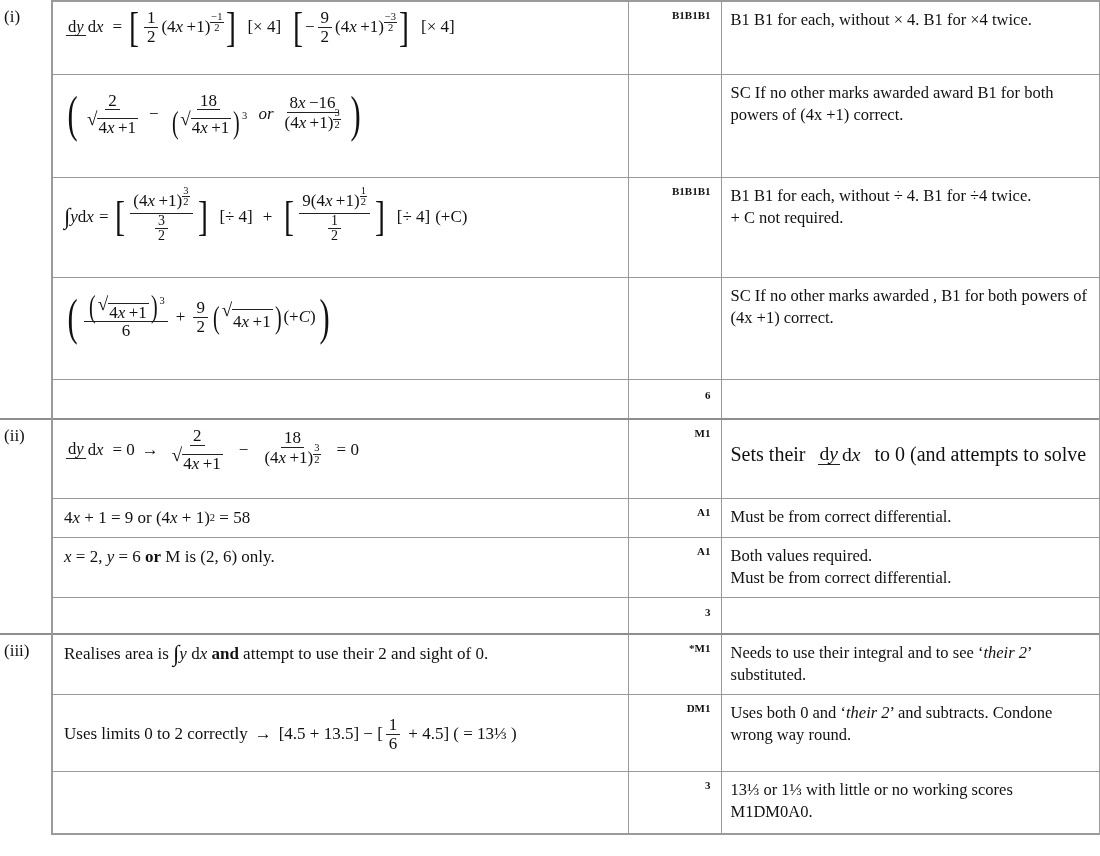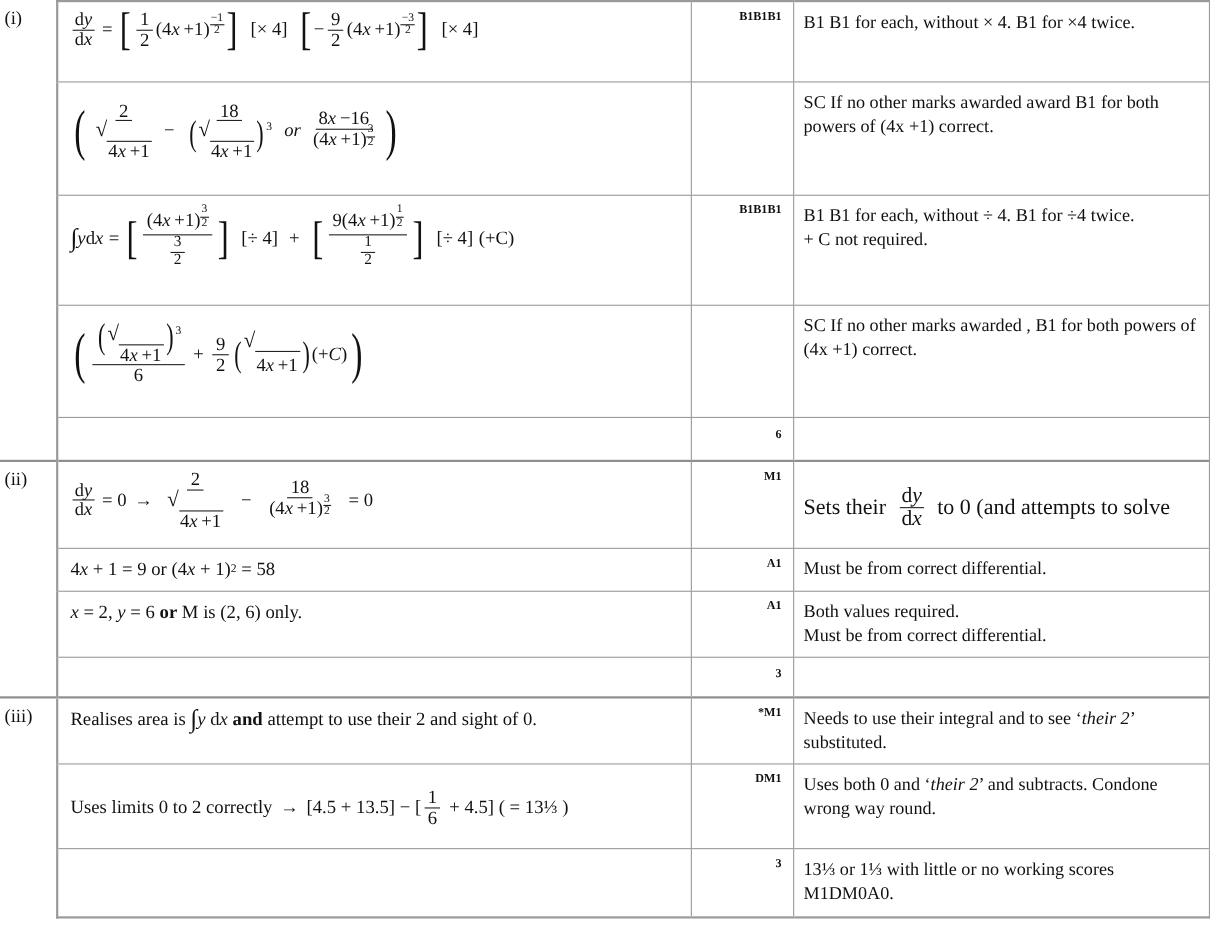--- a/index.html
+++ b/index.html
@@ -101,41 +101,41 @@
     margin: 0 3px;
     line-height: 1.05;
   }
   .frac > .num { padding: 0 3px; border-bottom: 1.3px solid #222; }
   .frac > .den { padding: 0 3px; }
   .frac.small { font-size: 0.82em; }
 
   
   .dydx {
     display: inline-flex;
-    flex-direction: column;
+    flex-direction: row;
     align-items: center;
     vertical-align: middle;
     line-height: 1.0;
     margin: 0 2px;
     font-size: 0.98em;
   }
   .dydx > .num { border-bottom: 1.2px solid #222; padding: 0 2px; }
   .dydx > .den { padding: 0 2px; }
 
   
   .sqrt { display: inline-flex; align-items: stretch; }
   .sqrt > .radsign {
     font-size: 1.12em;
     line-height: 1;
     transform: translateY(-1px);
   }
   .sqrt > .rad {
     border-top: 1.2px solid #222;
     padding: 0 2px 0 1px;
-    margin-top: 18px;
+    margin-top: 8px;
   }
 
   sup.exp { font-size: 0.62em; vertical-align: super; line-height: 0; }
   .stackexp {
     display: inline-flex;
     flex-direction: column;
     align-items: center;
     line-height: 1;
     font-size: 0.62em;
     vertical-align: super;

